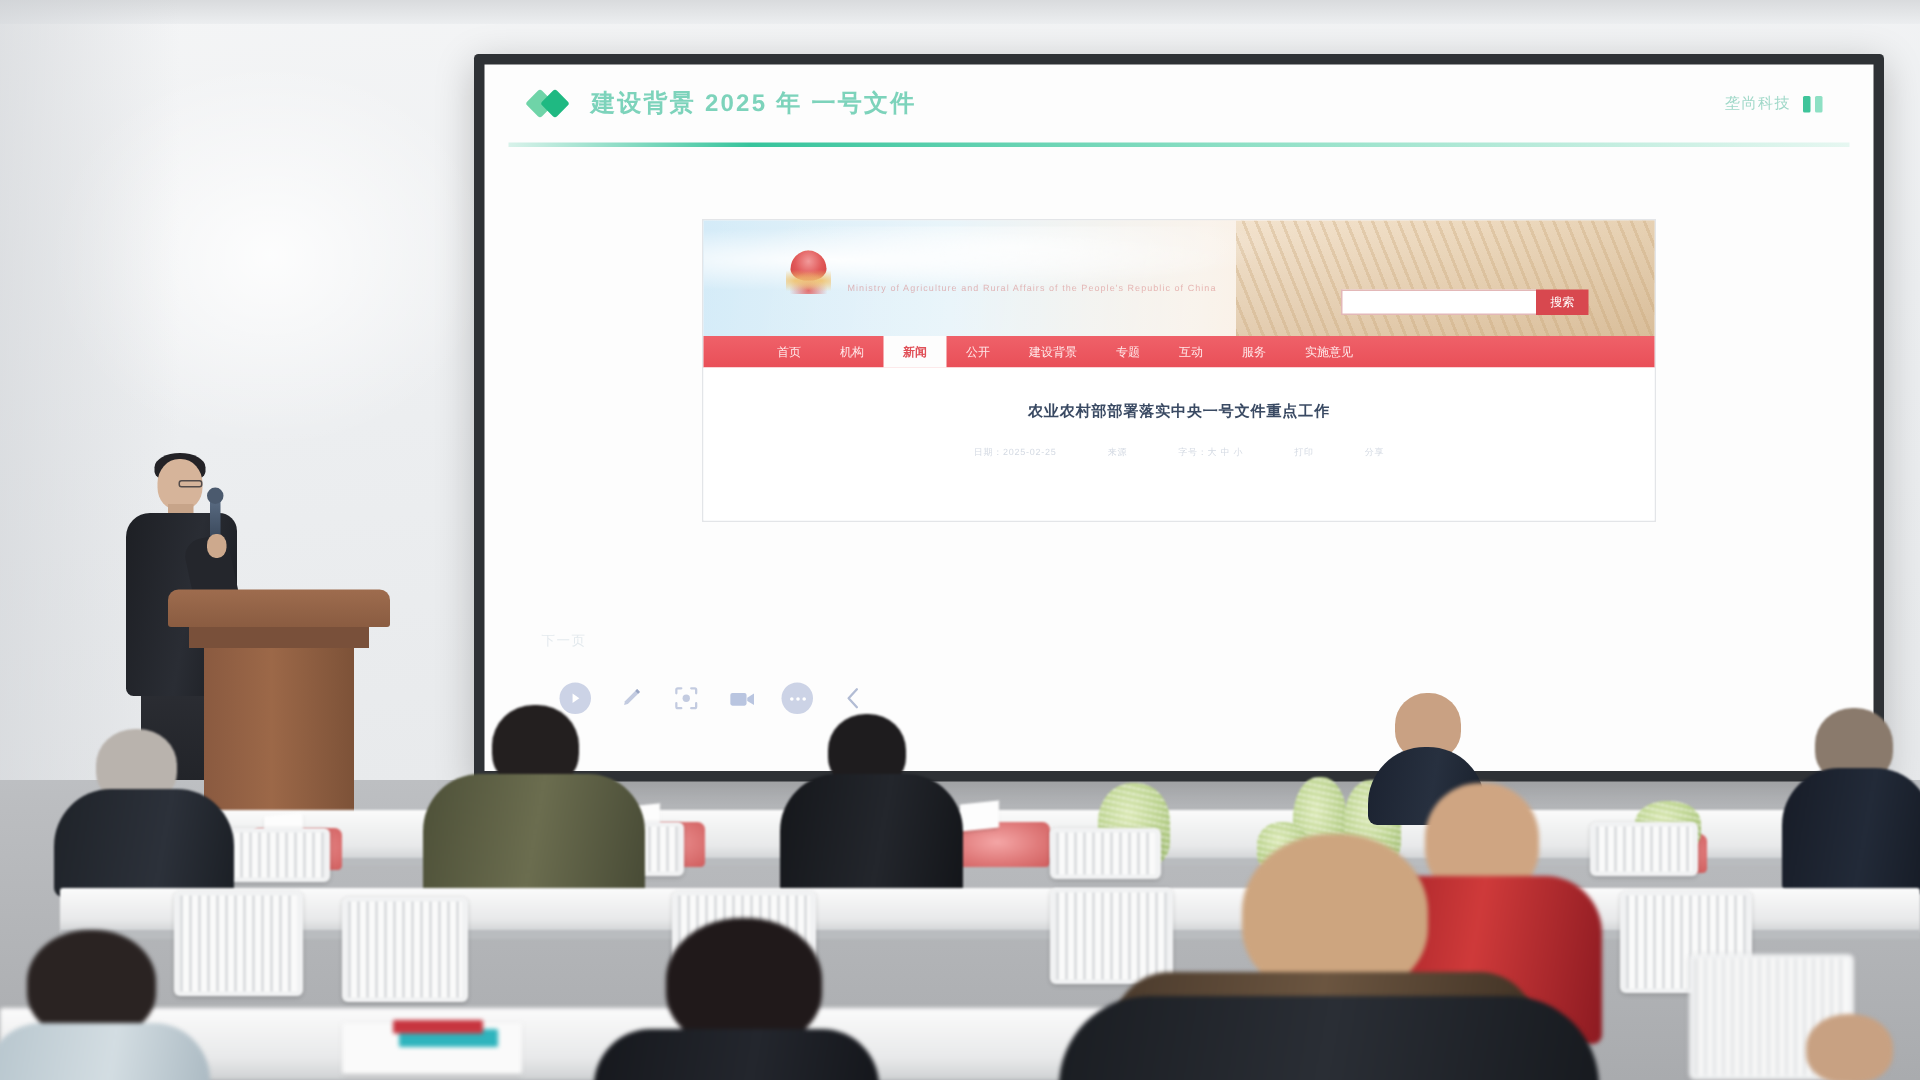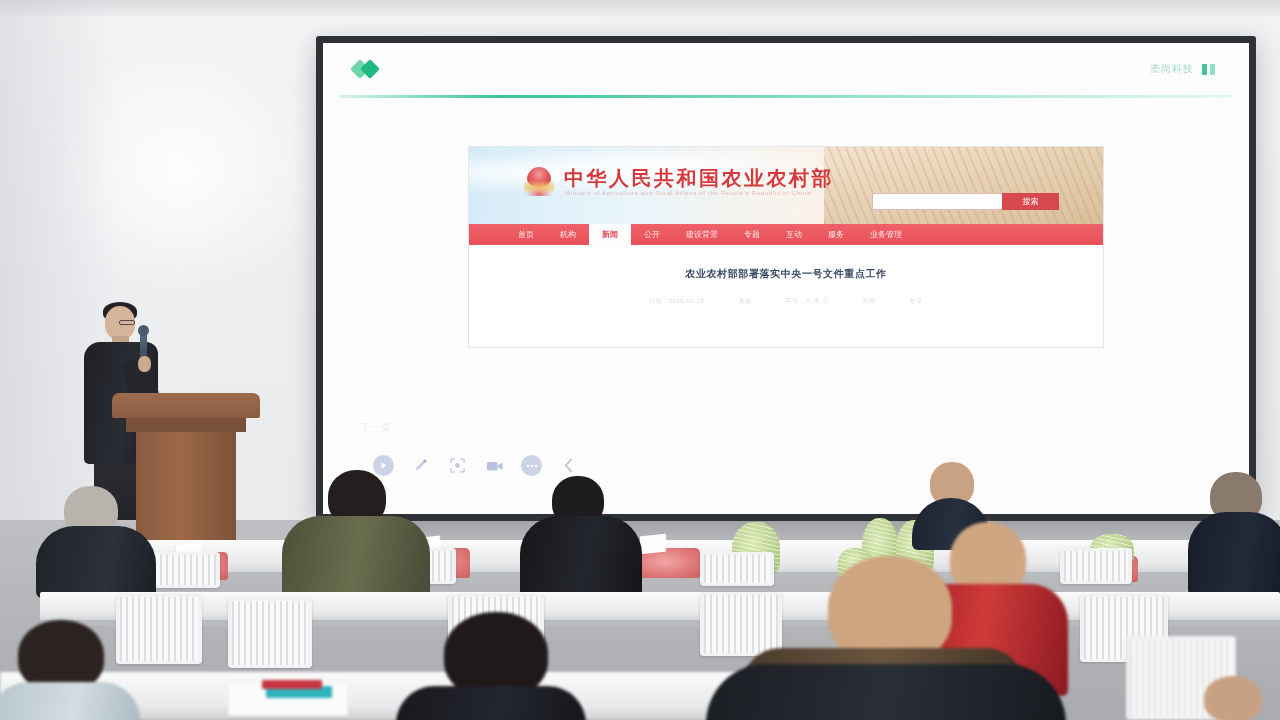--- a/index.html
+++ b/index.html
@@ -136,21 +136,21 @@
     font-size: 6px; color: rgba(214,120,120,.5); letter-spacing: .7px; white-space: nowrap;
   }
   .site-search {
     position: absolute; right: 44px; top: 46px; display: flex; height: 17px;
   }
   .site-search input {
     width: 130px; height: 17px; border: 1px solid #e3b8b8; border-right: none;
     background: #fff; font-size: 8px; padding: 0 5px; outline: none; color: #888;
   }
   .site-search button {
-    width: 57px; height: 17px; border: none; cursor: pointer;
+    width: 35px; height: 17px; border: none; cursor: pointer;
     background: #d8484f; color: #fff; font-size: 8px;
   }
   .site-nav {
     display: flex; align-items: stretch; height: 21px;
     background: linear-gradient(180deg, #ef6169 0%, #e94f58 100%);
     padding-left: 36px;
   }
   .site-nav .nav-item {
     display: flex; align-items: center; padding: 0 13px;
     font-size: 8px; color: #ffe9ea; white-space: nowrap; cursor: pointer;
@@ -314,20 +314,21 @@
   <div class="floor"></div>
 
   <div id="display-frame">
     <div id="slide">
 
       <div class="slide-header">
         <span class="brand-diamonds">
           <i class="d1"></i>
             <i class="d2"></i>
         </span>
+        <span class="slide-title-text">建设背景 2025 年 一号文件</span>
         <span class="header-right">
           <span class="corp-name">垄尚科技</span>
           <span class="corp-bars">
             <i></i>
               <i></i>
           </span>
         </span>
       </div>
       <div class="header-rule"></div>
 
@@ -337,39 +338,38 @@
         <div class="site-banner">
           <div class="banner-wheat"></div>
           <div class="banner-clouds"></div>
 
           <div class="emblem">
             <span class="e-rays"></span>
             <span class="e-shield"></span>
             <span class="e-ears"></span>
           </div>
 
-          <div class="site-title-cn">中华人民共和国农业农村部</div>
           <div class="site-title-en">Ministry of Agriculture and Rural Affairs of the People's Republic of China</div>
 
           <div class="site-search">
             <input type="text" readonly="" value="" style="">
             <button>搜索</button>
           </div>
         </div>
 
         <div class="site-nav">
           <span class="nav-item">首页</span>
           <span class="nav-item">机构</span>
           <span class="nav-item active">新闻</span>
           <span class="nav-item">公开</span>
           <span class="nav-item">建设背景</span>
           <span class="nav-item">专题</span>
           <span class="nav-item">互动</span>
           <span class="nav-item">服务</span>
-          <span class="nav-item">业务管理</span>
+          <span class="nav-item">实施意见</span>
         </div>
 
         <div class="site-article">
           <div class="article-title">农业农村部部署落实中央一号文件重点工作</div>
           <div class="article-meta">
             <span>日期：2025-02-25</span>
             <span>来源</span>
             <span>字号：大 中 小</span>
             <span>打印</span>
             <span>分享</span>

